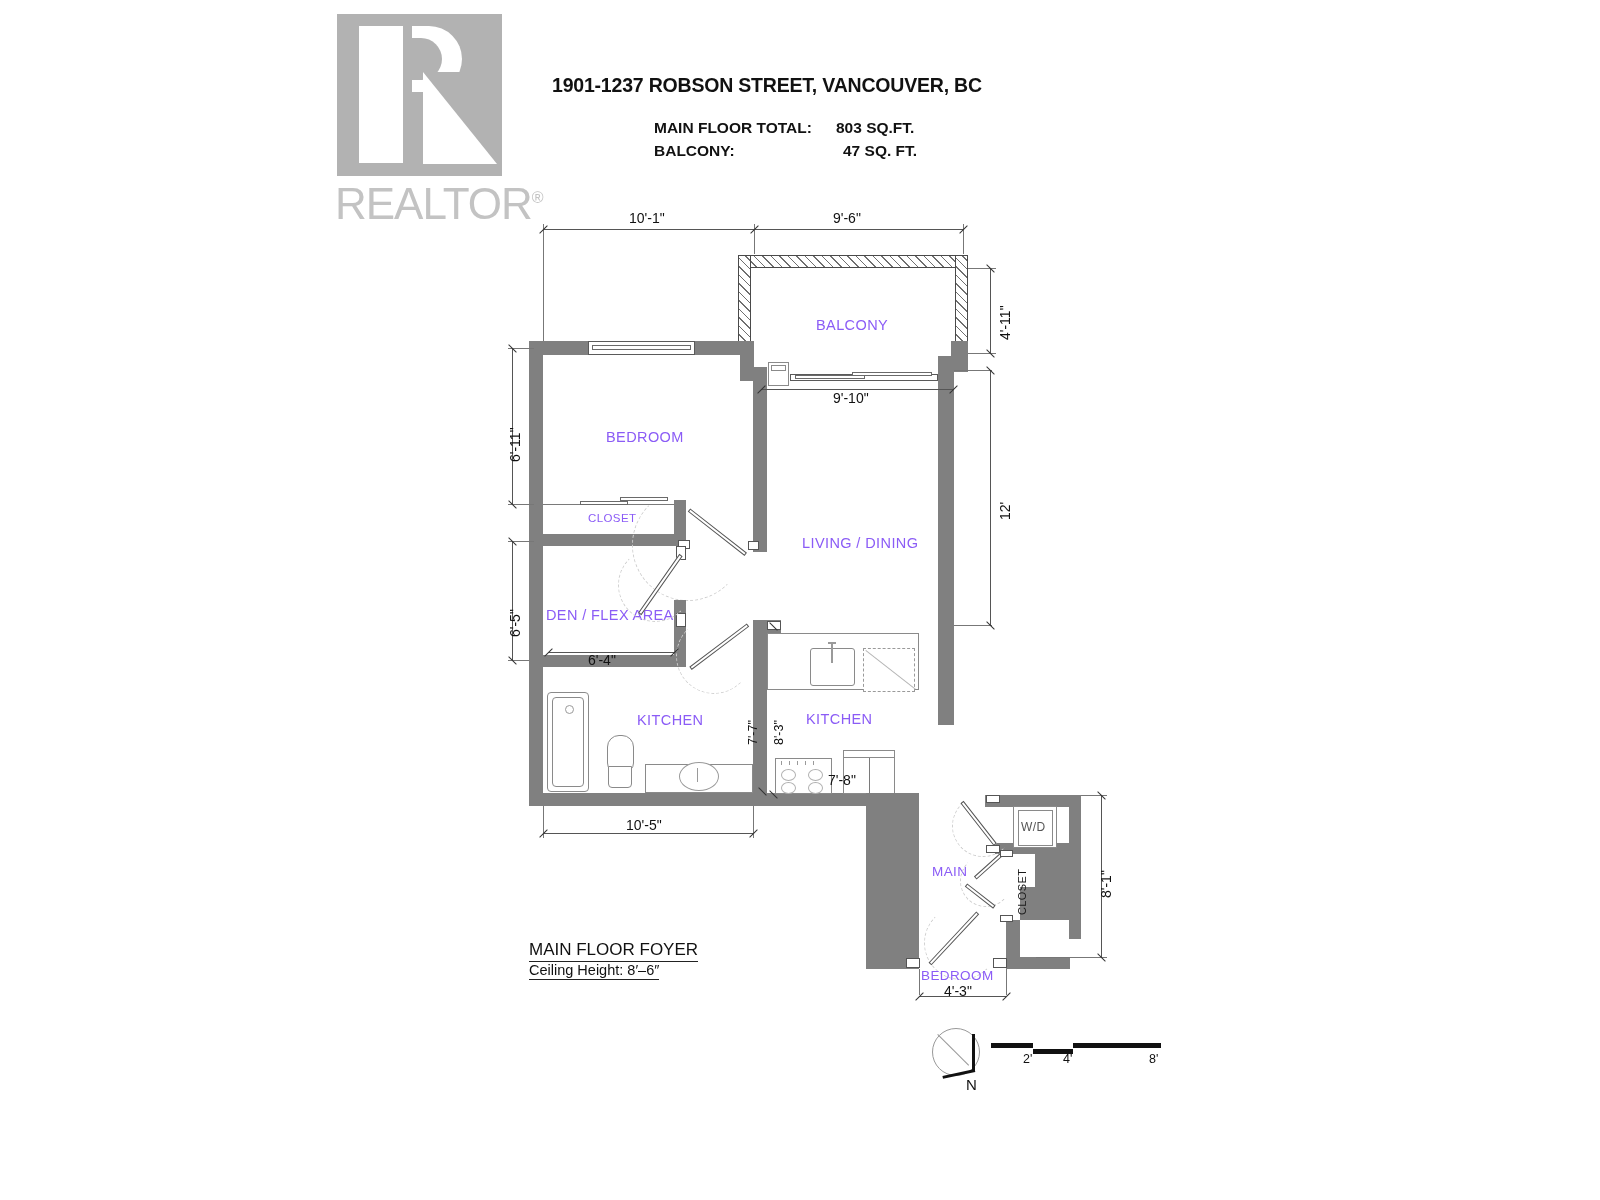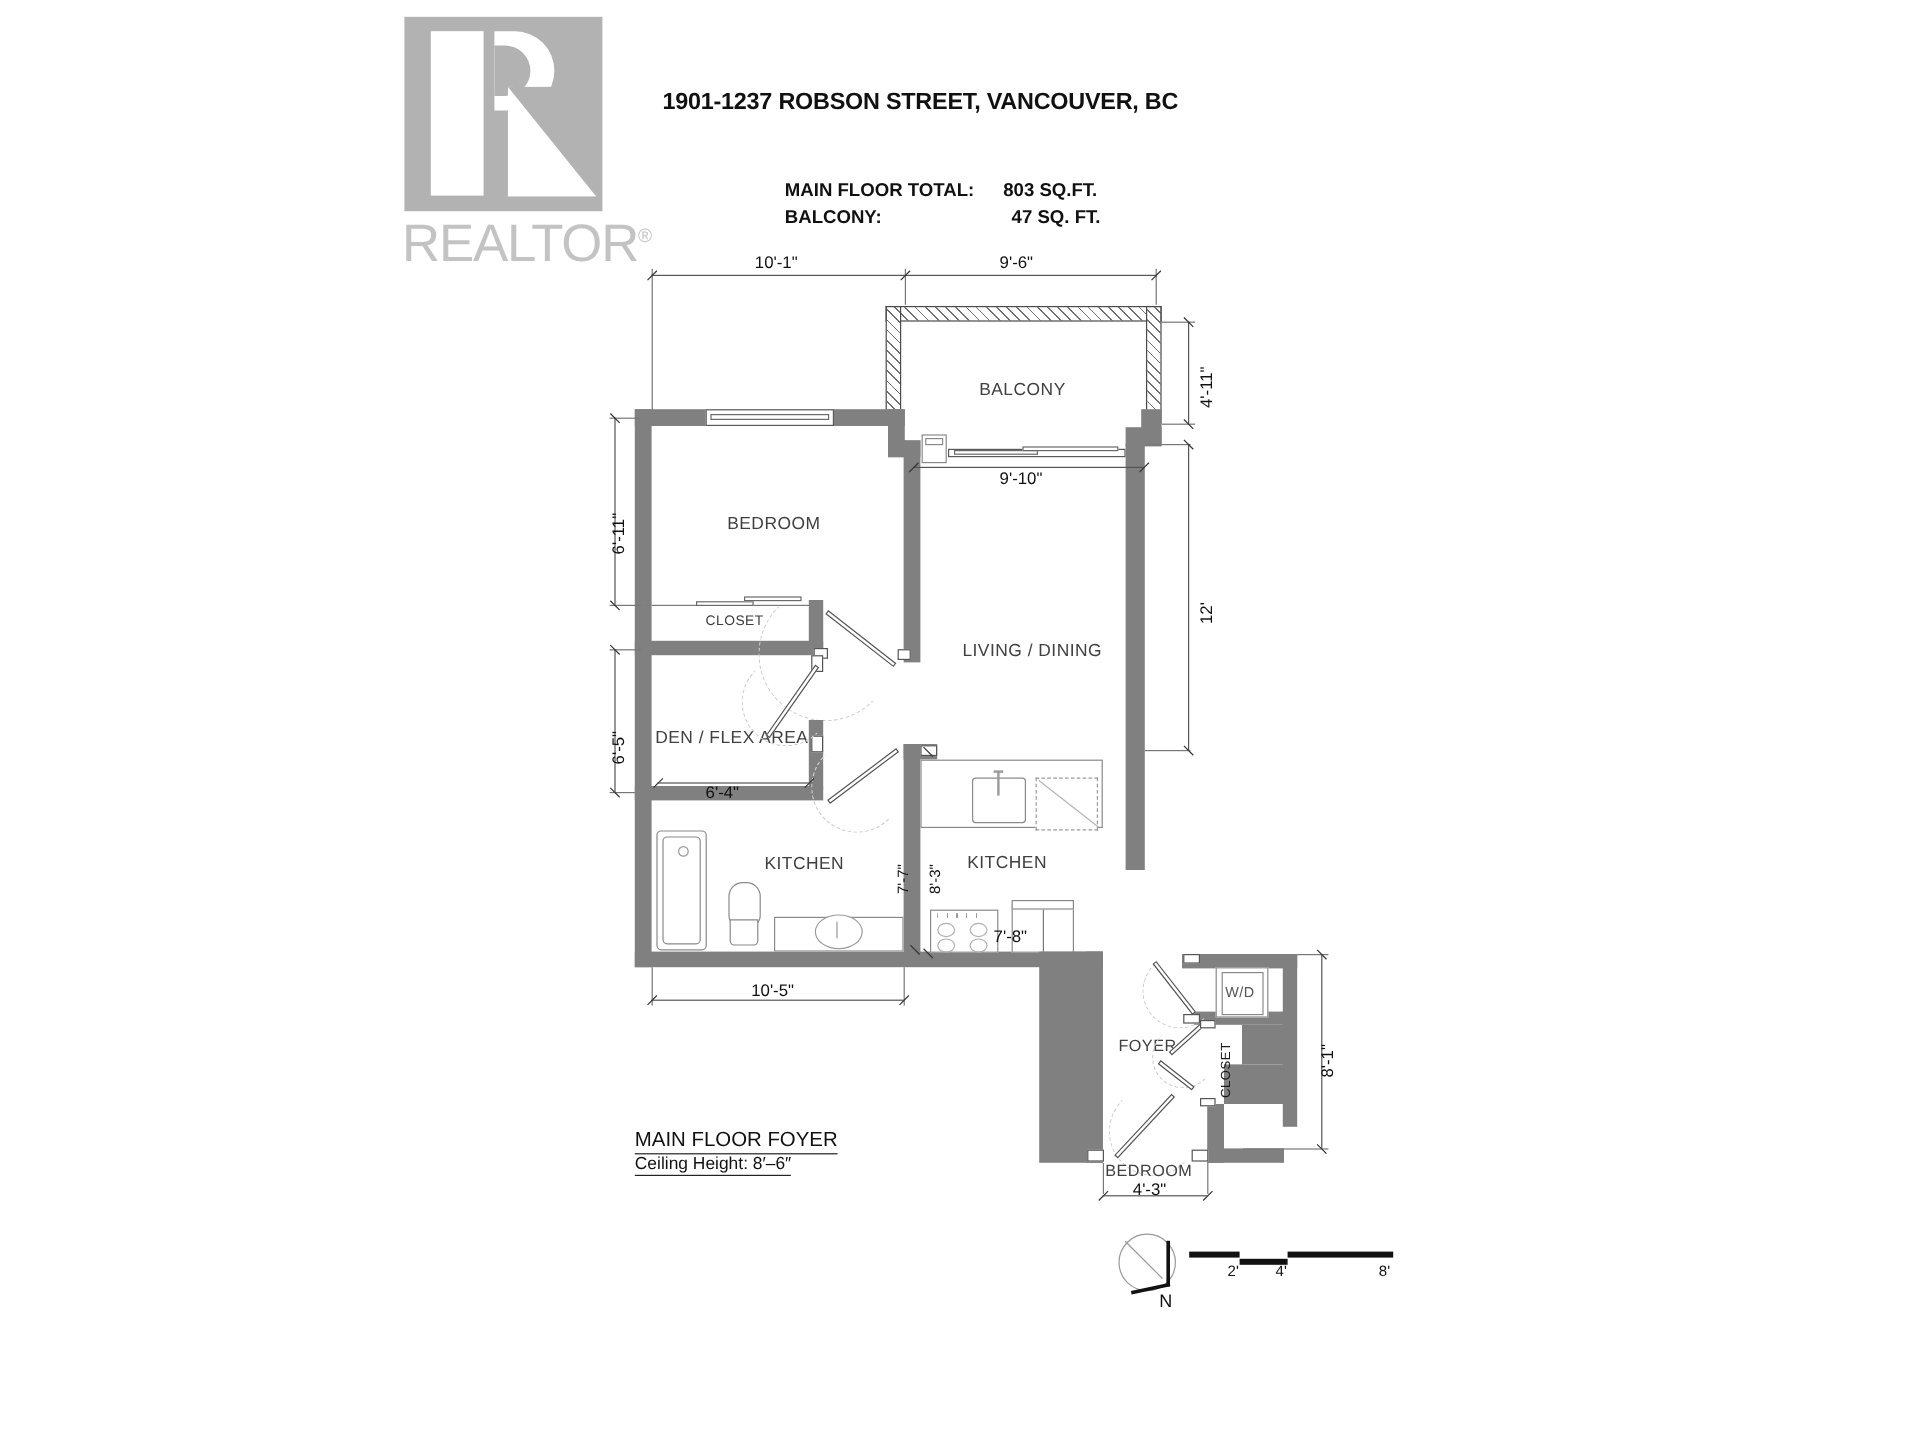--- a/index.html
+++ b/index.html
@@ -18,36 +18,36 @@
   #realtor-logo .r-diag{position:absolute;left:86px;top:58px;width:74px;height:92px;background:#ffffff;
       clip-path:polygon(0% 100%, 100% 100%, 100% 96%, 6% 0%, 0% 0%);}
   #realtor-logo .r-diag2{position:absolute;left:86px;top:58px;width:74px;height:92px;background:#b2b2b2;
       clip-path:polygon(0% 0%, 100% 100%, 100% 0%);}
   #realtor-logo .wordmark{position:absolute;left:-2px;top:160px;width:172px;
       font-size:44px;letter-spacing:-1px;color:#c3c3c3;font-weight:400;line-height:48px;}
   #realtor-logo .wordmark sup{font-size:16px;vertical-align:super;}
 
   #title{position:absolute;left:552px;top:74px;font-size:19.5px;font-weight:bold;
       letter-spacing:-0.2px;white-space:nowrap;}
-  .sumrow{position:absolute;font-size:15.5px;font-weight:bold;white-space:nowrap;margin-top:31px;}
+  .sumrow{position:absolute;font-size:15.5px;font-weight:bold;white-space:nowrap;}
   #sum-l1{left:654px;top:119px;}
   #sum-v1{left:836px;top:119px;}
   #sum-l2{left:654px;top:142px;}
   #sum-v2{left:843px;top:142px;text-align:right;}
 
   
   #plan{position:absolute;left:0;top:0;width:1600px;height:1200px;}
 
   
   .wall{position:absolute;background:#808080;}
   .hline{position:absolute;background:#7a7a7a;height:1px;}
   .vline{position:absolute;background:#7a7a7a;width:1px;}
 
   
-  .rlabel{position:absolute;font-size:14.5px;letter-spacing:0.4px;white-space:nowrap;color:#404040;}
+  .rlabel{position:absolute;font-size:14.5px;letter-spacing:0.4px;white-space:nowrap;color:#8b5cf6;}
   .rlabel.sm{font-size:11.5px;}
   .vlabel{position:absolute;font-size:11.5px;letter-spacing:0.4px;white-space:nowrap;
       transform:rotate(-90deg);transform-origin:0 0;color:#1a1a1a;}
 
   
   .dim{position:absolute;font-size:14px;white-space:nowrap;color:#111;}
   .dimv{position:absolute;font-size:14px;white-space:nowrap;color:#111;
       transform:rotate(-90deg);transform-origin:0 0;}
   .dimv-sm{position:absolute;font-size:12.5px;white-space:nowrap;color:#111;
       transform:rotate(-90deg);transform-origin:0 0;}
@@ -280,21 +280,21 @@
   <div class="ext-v" style="left:543px;top:806px;height:32px;"></div>
   <div class="ext-v" style="left:753px;top:806px;height:32px;"></div>
   <div class="dl-h" style="left:543px;top:833px;width:210px;"></div>
   <div class="tick" style="left:538px;top:833px;"></div>
   <div class="tick" style="left:748px;top:833px;"></div>
   <div class="dim" style="left:626px;top:817px;">10'-5"</div>
 
   <div class="wall" style="left:866px;top:793px;width:53px;height:176px;"></div>
   <div class="wall" style="left:905px;top:793px;width:14px;height:176px;"></div>
 
-  <div class="rlabel sm" style="left:932px;top:864px;font-size:13.5px;">FOYER</div>
+  <div class="rlabel sm" style="left:932px;top:864px;font-size:13.5px;">MAIN</div>
 
   <div class="wall" style="left:985px;top:795px;width:96px;height:12px;"></div>
   <div class="wall" style="left:1069px;top:795px;width:12px;height:144px;"></div>
   <div class="wall" style="left:995px;top:843px;width:75px;height:11px;"></div>
   <div class="wall" style="left:1035px;top:854px;width:35px;height:33px;"></div>
   <div class="wall" style="left:1020px;top:887px;width:50px;height:33px;"></div>
   <div class="wall" style="left:1006px;top:920px;width:14px;height:49px;"></div>
   <div class="wall" style="left:1006px;top:957px;width:64px;height:12px;"></div>
 
   <div class="fx" style="left:1013px;top:806px;width:44px;height:42px;"></div>

